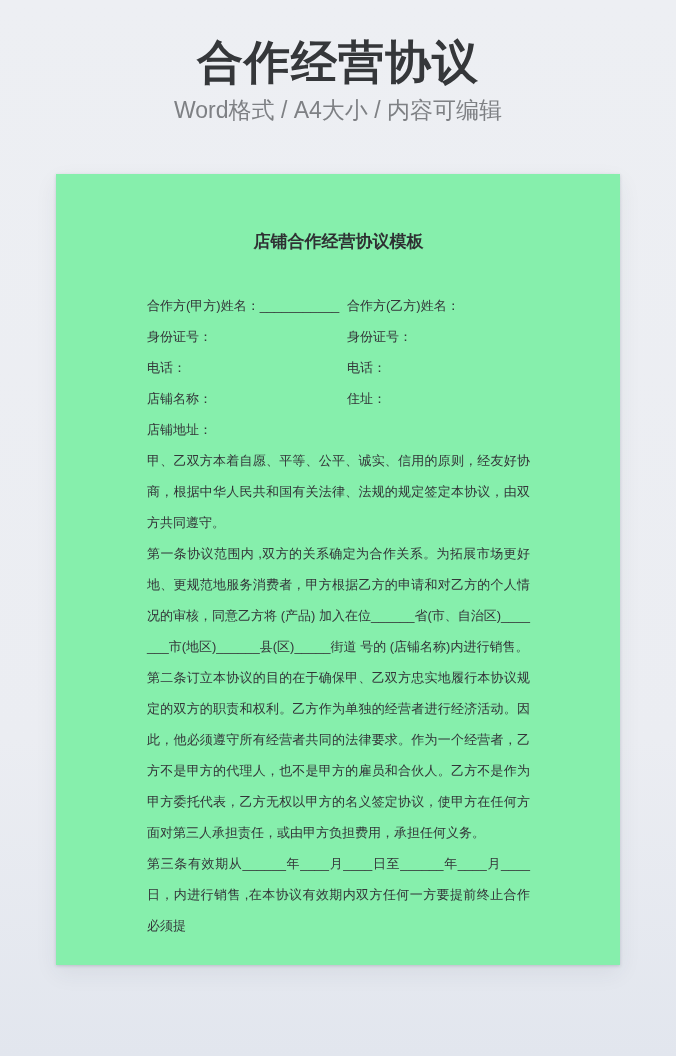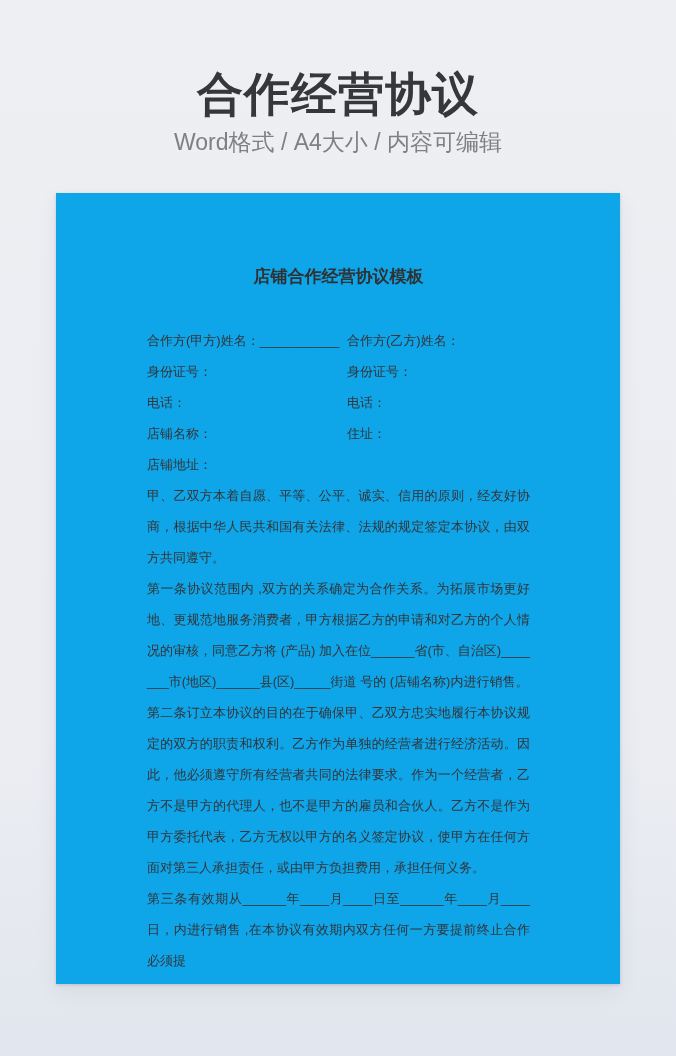--- a/index.html
+++ b/index.html
@@ -7,21 +7,21 @@
     padding: 0;
   }
   body {
     width: 676px;
     height: 1056px;
     overflow: hidden;
     background: linear-gradient(180deg, #edeff3 0%, #ebedf2 70%, #e2e6ee 100%);
     font-family: "Liberation Sans", "DejaVu Sans", sans-serif;
   }
   .header {
-    padding-top: 68px;
+    padding-top: 36px;
     text-align: center;
   }
   .header-title {
     margin: 0;
     font-size: 46px;
     line-height: 52px;
     font-weight: 800;
     color: #35373a;
     letter-spacing: 1px;
   }
@@ -29,25 +29,25 @@
     margin: 6px 0 0 0;
     font-size: 23px;
     line-height: 33px;
     font-weight: 400;
     color: #7e8084;
   }
   .page {
     position: relative;
     width: 564px;
     height: 791px;
-    margin: 34px auto 0 auto;
-    background: #0ea5e9;
+    margin: 47px auto 0 auto;
+    background: #86efac;
     box-shadow: 0 1px 3px rgba(40,50,70,0.18), 0 8px 22px rgba(40,50,70,0.07);
     box-sizing: border-box;
-    padding: 72px 90px 0 91px;
+    padding: 56px 90px 0 91px;
     overflow: hidden;
   }
   .doc-title {
     margin: 0 0 36px 0;
     font-size: 17px;
     line-height: 24px;
     font-weight: 700;
     color: #2f3133;
     text-align: center;
   }

